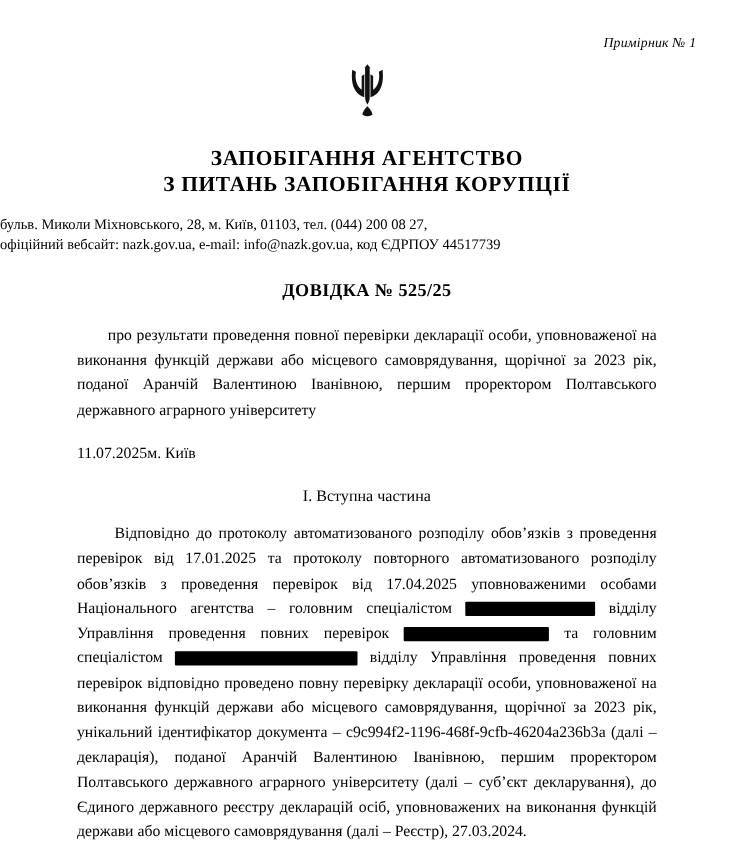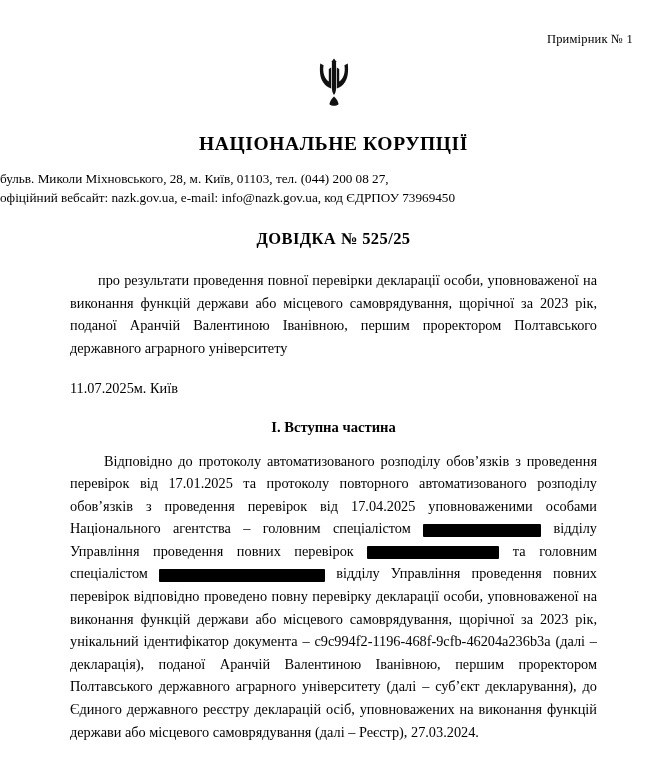--- a/index.html
+++ b/index.html
@@ -20,20 +20,21 @@
     width: 667px;
     height: 766px;
     padding: 0;
     box-sizing: border-box;
   }
   .copy-mark {
     position: absolute;
     top: 32px;
     right: 34px;
     font-size: 12.5px;
+    font-style: italic;
     letter-spacing: 0.2px;
   }
   .emblem-wrap {
     text-align: center;
     padding-top: 58px;
   }
   .emblem {
     display: inline-block;
     width: 34px;
     height: 48px;
@@ -78,21 +79,21 @@
   .date-row {
     margin: 20px 53px 0 70px;
     font-size: 14.3px;
     display: flex;
     justify-content: flex-start;
   }
   .section-title {
     text-align: center;
     margin-top: 22px;
     font-size: 14.6px;
-    font-weight: bold;
+    font-weight: normal;
   }
   .para {
     margin: 14px 70px 0 70px;
     font-size: 14.3px;
     line-height: 1.58;
     text-align: justify;
     text-indent: 34px;
   }
   .redact {
     display: inline-block;
@@ -120,26 +121,27 @@
           <path d="M17 0.5 L19.1 3.2 L19.1 30 C19.1 33 18.4 35 17 37 C15.6 35 14.9 33 14.9 30 L14.9 3.2 Z"></path>
           <path d="M3.2 5.5 L6.6 7.2 C6.0 10.5 6.1 14 7.2 17.2 C8.2 20.2 9.9 22.4 11.8 23.6 L11.8 11.0 L14.2 9.4 L14.2 30.5 C11.0 29.6 8.2 27.5 6.1 24.3 C3.3 20.0 2.3 14.0 3.2 5.5 Z"></path>
           <path d="M30.8 5.5 L27.4 7.2 C28.0 10.5 27.9 14 26.8 17.2 C25.8 20.2 24.1 22.4 22.2 23.6 L22.2 11.0 L19.8 9.4 L19.8 30.5 C23.0 29.6 25.8 27.5 27.9 24.3 C30.7 20.0 31.7 14.0 30.8 5.5 Z"></path>
           <path d="M17 38.6 C19.4 40.9 21.1 43.3 21.6 46.2 C20.2 47.3 18.7 47.8 17 47.8 C15.3 47.8 13.8 47.3 12.4 46.2 C12.9 43.3 14.6 40.9 17 38.6 Z"></path>
         </g>
       </svg>
     </span>
   </div>
 
   <div class="org-title">
-    <span>НАЦІОНАЛЬНЕ КОРУПЦІЇ</span>
+    <span>ЗАПОБІГАННЯ АГЕНТСТВО</span>
+    <span class="line2">З ПИТАНЬ ЗАПОБІГАННЯ КОРУПЦІЇ</span>
   </div>
 
   <div class="contacts">
     <div>бульв. Миколи Міхновського, 28, м. Київ, 01103, тел. (044) 200 08 27,</div>
-    <div>офіційний вебсайт: nazk.gov.ua, e-mail: info@nazk.gov.ua, код ЄДРПОУ 73969450</div>
+    <div>офіційний вебсайт: nazk.gov.ua, e-mail: info@nazk.gov.ua, код ЄДРПОУ 44517739</div>
   </div>
 
   <div class="doc-title">ДОВІДКА № 525/25</div>
 
   <div class="body-block first-line-indent">про результати проведення повної перевірки декларації особи, уповноваженої на виконання функцій держави або місцевого самоврядування, щорічної за 2023 рік, поданої Аранчій Валентиною Іванівною, першим проректором Полтавського державного аграрного університету</div>
 
   <div class="date-row">
     <span>11.07.2025</span>
     <span>м. Київ</span>
   </div>

